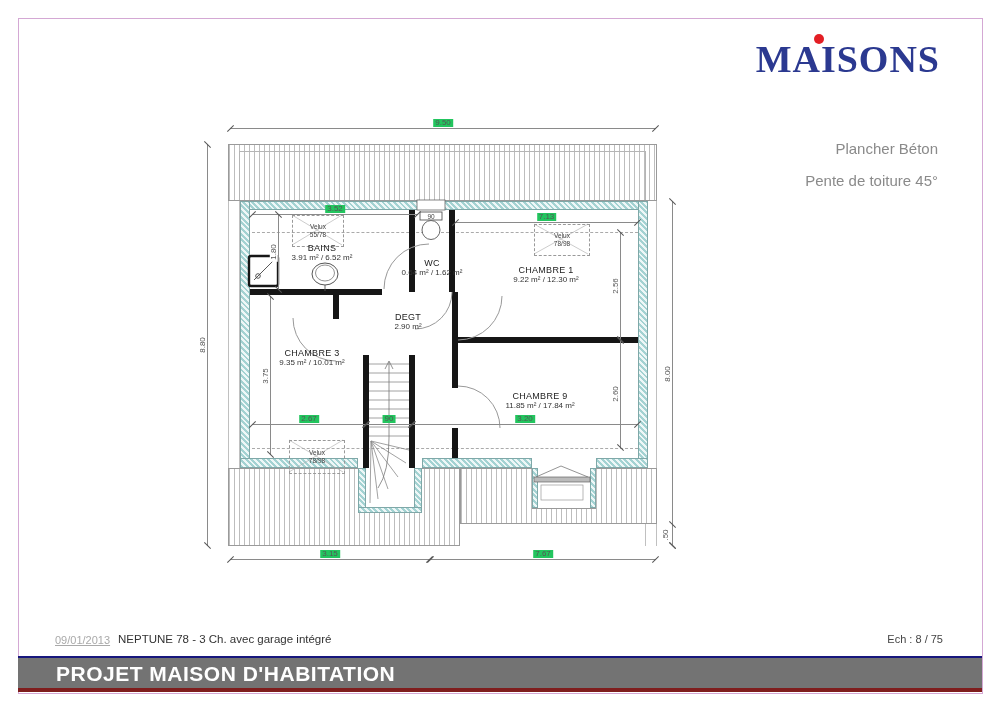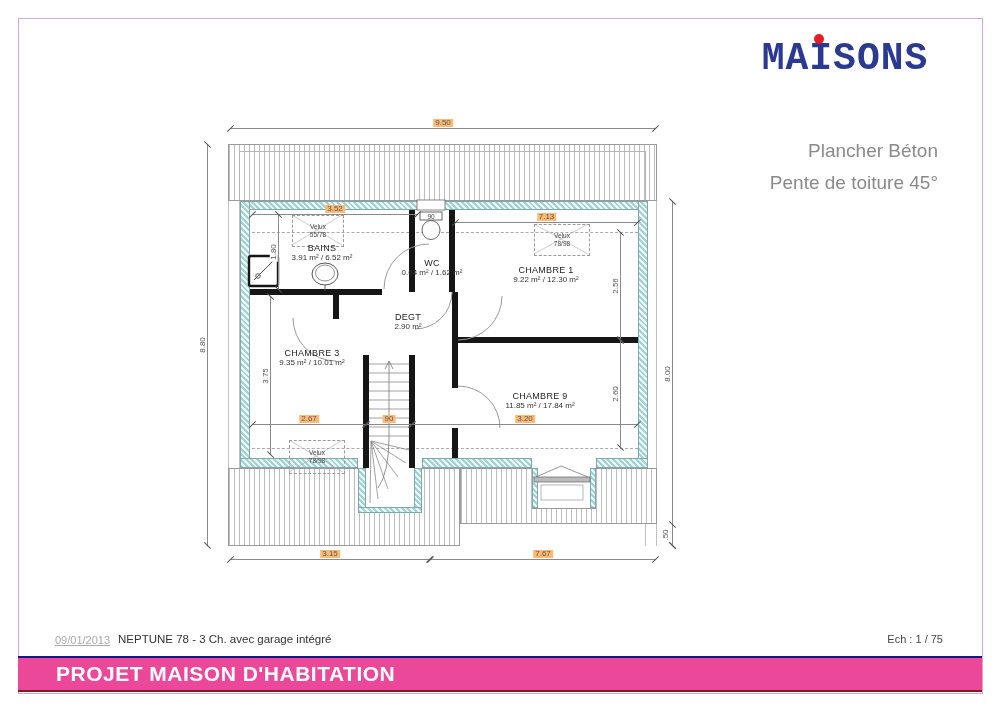--- a/index.html
+++ b/index.html
@@ -3,27 +3,27 @@
 <meta charset="utf-8">
 <style>
   html,body{margin:0;padding:0;background:#fff;}
   .sheet{position:relative;width:1000px;height:707px;background:#fff;overflow:hidden;
          font-family:"Liberation Sans",sans-serif;}
   .frame{position:absolute;left:18px;top:18px;width:963px;height:674px;border:1px solid #d4a8d4;}
 
   
   .logo{position:absolute;top:40px;right:60px;width:190px;}
   .brand{position:relative;font-size:38px;font-weight:bold;color:#2b3990;letter-spacing:1px;
-         line-height:1;text-align:center;font-family:Liberation Mono, monospace;}
+         line-height:1;text-align:right;font-family:Liberation Serif, serif;}
   .brand-dot{position:absolute;left:64px;top:-6px;width:10px;height:10px;border-radius:50%;background:#e31e24;}
   .concept-row{display:flex;align-items:center;margin-top:1px;}
   .concept-line{flex:1;height:2px;background:#e31e24;margin-right:6px;margin-top:8px;}
   .concept{font-family:"DejaVu Serif",serif;font-style:italic;font-weight:bold;
            font-size:24px;color:#cc1522;line-height:1;}
-  .note{position:absolute;right:62px;text-align:right;font-size:19px;color:#8a8a8a;}
+  .note{position:absolute;right:62px;text-align:right;font-size:15px;color:#8a8a8a;}
 
   
   .hatch{position:absolute;box-sizing:border-box;border:1px solid #9a9a9a;
          background-image:repeating-linear-gradient(90deg,#bdbdbd 0px,#bdbdbd 1px,#ffffff 1px,#ffffff 5px);}
   .band-inner{position:absolute;left:10px;right:10px;top:6px;bottom:0;border:1px solid #b5b5b5;border-bottom:none;}
   .gable{position:absolute;border-left:1px solid #c0c0c0;border-right:1px solid #c0c0c0;box-sizing:border-box;}
   .teal{position:absolute;box-sizing:border-box;border:1px solid #7fa8a8;
         background-image:repeating-linear-gradient(45deg,#a3d2d2 0 2px,#eef7f7 2px 4px);}
   .bwall{position:absolute;background:#161616;}
   .dash{position:absolute;border-top:1px dashed #aaa;}
@@ -34,37 +34,37 @@
 
   .rlabel{position:absolute;transform:translateX(-50%);text-align:center;color:#222;z-index:7;white-space:nowrap;}
   .rname{font-size:9px;letter-spacing:.3px;}
   .rarea{font-size:8px;color:#333;}
 
   .dim{z-index:8;}
   .dim.h{position:absolute;border-top:1px solid #8a8a8a;height:0;}
   .dim.h::before,.dim.h::after{content:"";position:absolute;top:-5px;width:1px;height:9px;background:#555;transform:rotate(45deg);}
   .dim.h::before{left:0;} .dim.h::after{right:0;}
   .dim.h .dlab{position:absolute;top:-10px;left:50%;transform:translateX(-50%);
-               font-size:8px;color:#555;background:#fdba74;padding:0 2px;line-height:1;white-space:nowrap;}
+               font-size:8px;color:#555;background:#22c55e;padding:0 2px;line-height:1;white-space:nowrap;}
   .dim.v{position:absolute;border-left:1px solid #8a8a8a;width:0;}
   .dim.v::before,.dim.v::after{content:"";position:absolute;left:-5px;width:9px;height:1px;background:#555;transform:rotate(45deg);}
   .dim.v::before{top:0;} .dim.v::after{bottom:0;}
   .dim.v .dlab{position:absolute;left:0;top:50%;transform:translate(-15px,-50%) rotate(-90deg);
                font-size:8px;color:#555;background:#fff;padding:0 2px;line-height:1;white-space:nowrap;}
 
   .tinylab{position:absolute;font-size:6.5px;color:#444;z-index:9;transform:translateX(-50%);}
 
   svg.overlay{position:absolute;left:0;top:0;z-index:5;pointer-events:none;}
 
   
   .f-date{position:absolute;left:55px;top:634px;font-size:11px;color:#a9a9a9;text-decoration:underline;}
   .f-model{position:absolute;left:118px;top:633px;font-size:11.5px;color:#333;}
   .f-scale{position:absolute;right:57px;top:633px;font-size:11px;color:#444;}
   .titlebar{position:absolute;left:18px;top:656px;width:964px;height:36px;box-sizing:border-box;
-            background:#ec4899;border-top:2px solid #17177d;border-bottom:2px solid #7f1d1d;text-align:center;}
+            background:#737373;border-top:2px solid #17177d;border-bottom:4px solid #7f1d1d;text-align:center;}
   .titlebar .lt{position:absolute;left:38px;top:4px;font-size:21px;font-weight:bold;color:#fff;letter-spacing:.5px;}
   .titlebar .rt{position:absolute;right:30px;top:4px;font-size:21px;font-weight:bold;color:#fff;letter-spacing:.5px;}
 </style>
 </head>
 <body>
 
 <div class="sheet">
   <div class="frame"></div>
 
   <div class="logo">
@@ -228,17 +228,17 @@
     <span class="dlab">2.60</span>
     </div>
   <div class="dim v" style="left:270px;top:296px;height:159px;">
     <span class="dlab">3.75</span>
     </div>
 
   <div class="tinylab" style="left:431px;top:213px;">90</div>
 
   <div class="f-date">09/01/2013</div>
   <div class="f-model">NEPTUNE 78 - 3 Ch. avec garage intégré</div>
-  <div class="f-scale">Ech : 1 / 75</div>
+  <div class="f-scale">Ech : 8 / 75</div>
   <div class="titlebar">
     <span class="lt">PROJET MAISON D'HABITATION</span>
   </div>
 </div>
 
 </body></html>

